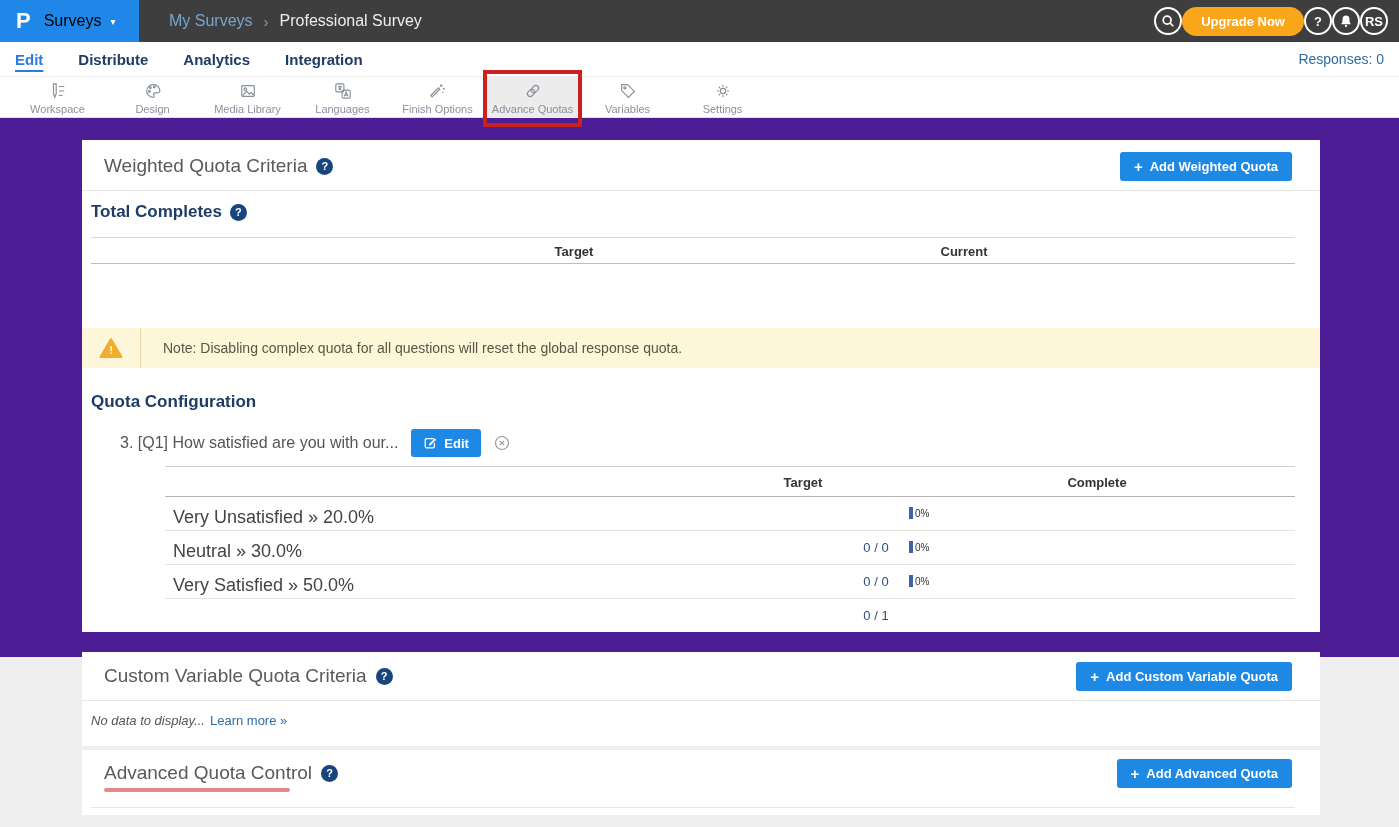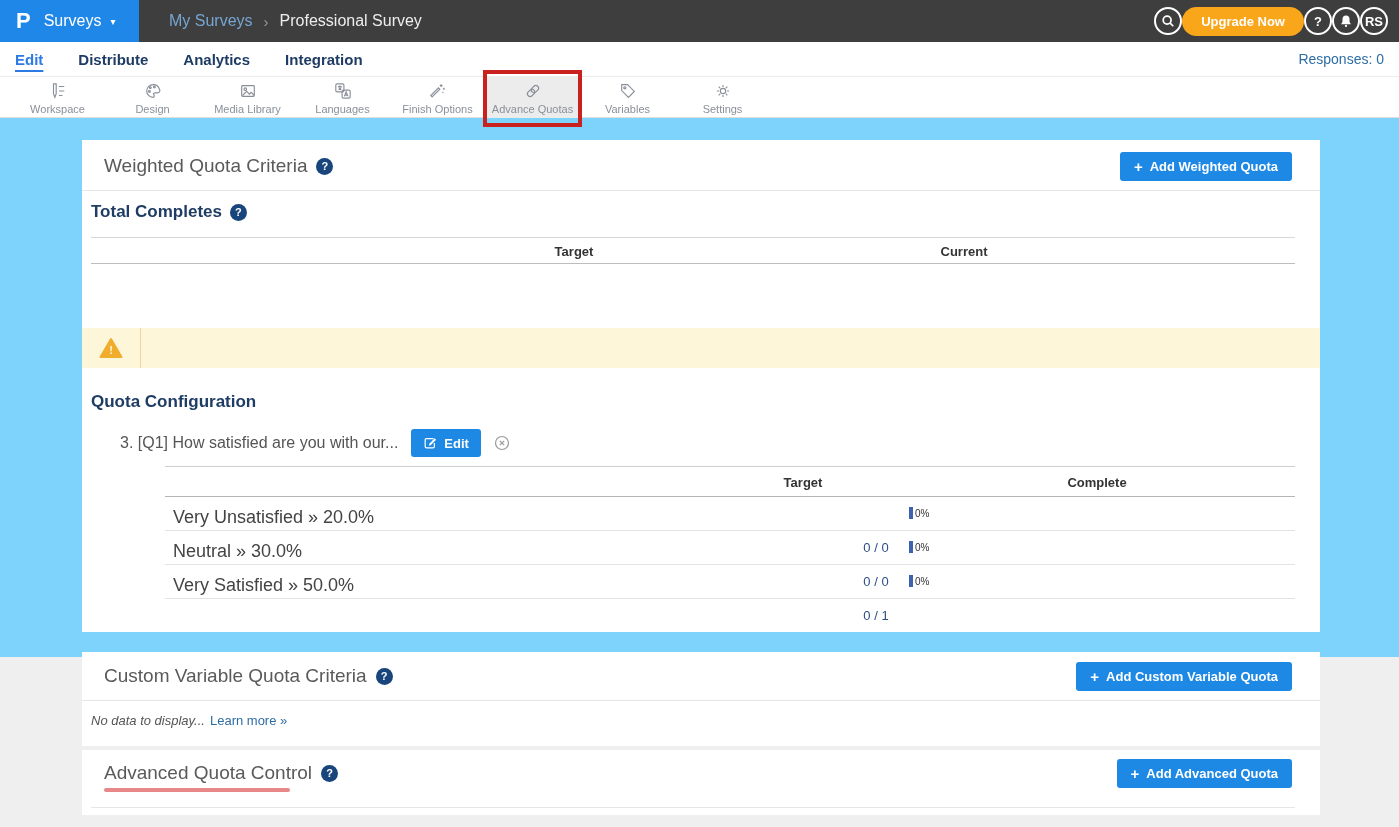--- a/index.html
+++ b/index.html
@@ -4,21 +4,21 @@
 <style>
   * { margin:0; padding:0; box-sizing:border-box; }
   html,body { width:1399px; height:827px; overflow:hidden; }
   body { font-family:"Liberation Sans", sans-serif; background:#efefef; position:relative; }
   .page { position:absolute; inset:0; }
 
   
   .topbar { position:absolute; top:0; left:0; width:1399px; height:42px; background:#3e3e3e; display:flex; align-items:center; }
   .brand { width:139px; height:42px; background:#1f87e8; display:flex; align-items:center; padding-left:16px; cursor:pointer; }
   .logo { color:#fff; font-size:22px; font-weight:bold; }
-  .brand-label { color:#ffffff; font-size:16px; margin-left:13px; }
+  .brand-label { color:#000000; font-size:16px; margin-left:13px; }
   .brand .caret { color:#fff; font-size:10px; margin-left:9px; }
   .breadcrumb { display:flex; align-items:center; gap:11px; margin-left:30px; font-size:16px; }
   .bc-parent { color:#76a5d2; cursor:pointer; text-decoration:none; }
   .bc-sep { color:#9a9a9a; font-size:15px; }
   .bc-current { color:#ededed; }
   .topbar-right { margin-left:auto; display:flex; align-items:center; gap:0; padding-right:11px; }
   .circle-btn { width:28px; height:28px; border:2px solid #fff; border-radius:50%; display:flex; align-items:center; justify-content:center; color:#fff; font-weight:bold; font-size:13px; cursor:pointer; background:transparent; }
   .upgrade-btn { background:#f9a61a; color:#fff; border:none; border-radius:15px; height:29px; padding:0 19px; font-size:13px; font-weight:bold; font-family:inherit; cursor:pointer; }
 
   
@@ -34,21 +34,21 @@
   .tb-item.selected { background:#ececec; }
   .tb-item svg { stroke:#8a909a; fill:none; stroke-width:1.3; }
   .tb-label { white-space:nowrap; }
   .annotation-box { position:absolute; left:483px; top:70px; width:99px; height:57px; border:4px solid #c9211e; z-index:20; pointer-events:none; }
   .url-wrap { position:absolute; left:1016px; top:84px; width:275px; height:28px; }
   .url-input { width:100%; height:100%; background:#f3f3f3; border:1px solid #b9b9b9; border-radius:3px; font-family:inherit; font-size:13px; color:#555; padding:0 28px 0 9px; }
   .url-pencil { position:absolute; right:8px; top:6px; }
   .preview-btn { position:absolute; left:1302px; top:84px; width:90px; height:28px; background:#1e88e5; border:none; border-radius:3px; color:#fff; font-size:13px; font-weight:bold; font-family:inherit; display:flex; align-items:center; justify-content:center; gap:6px; cursor:pointer; }
 
   
-  .content { position:absolute; top:118px; left:0; width:1399px; height:539px; background:#7dd3fc; }
+  .content { position:absolute; top:118px; left:0; width:1399px; height:539px; background:#4c1d95; }
   .card { position:absolute; left:82px; width:1238px; background:#fff; }
   .card1 { top:22px; height:492px; }
   .card2 { top:534px; height:94px; }
   .card3 { top:632px; height:65px; }
 
   .section-title { position:absolute; left:22px; display:flex; align-items:center; gap:9px; font-size:19px; color:#5a5a5a; }
   .help-badge { width:17px; height:17px; border-radius:50%; background:#17457c; color:#fff; font-size:11px; font-weight:bold; display:inline-flex; align-items:center; justify-content:center; cursor:pointer; flex:0 0 auto; }
   .add-btn { position:absolute; right:28px; height:29px; background:#1e88e5; border:none; border-radius:3px; color:#fff; font-size:13px; font-weight:bold; font-family:inherit; display:flex; align-items:center; gap:7px; padding:0 14px; cursor:pointer; }
   .add-btn .plus { font-size:15px; font-weight:bold; }
   .card-divider { position:absolute; left:0; right:0; border-bottom:1px solid #e6e6e6; }
@@ -275,20 +275,21 @@
         </div>
       </div>
 
       <div class="note-box">
         <div class="note-icon-wrap">
           <svg width="24" height="22" viewBox="0 0 24 22">
               <path d="M12 2 L22.5 20 H1.5 Z" fill="#f0ad2e" stroke="#f0ad2e" stroke-width="2" stroke-linejoin="round"></path>
               <text x="12" y="17" text-anchor="middle" font-size="11" font-weight="bold" fill="#fdf6d9">!</text>
             </svg>
         </div>
+        <div class="note-text">Note: Disabling complex quota for all questions will reset the global response quota.</div>
       </div>
 
       <div class="sub-heading" style="top:252px;">
         <span>Quota Configuration</span>
       </div>
 
       <div class="question-row">
         <span class="question-label">3. [Q1] How satisfied are you with our...</span>
         <button class="edit-btn">
           <span style="display:flex;">

